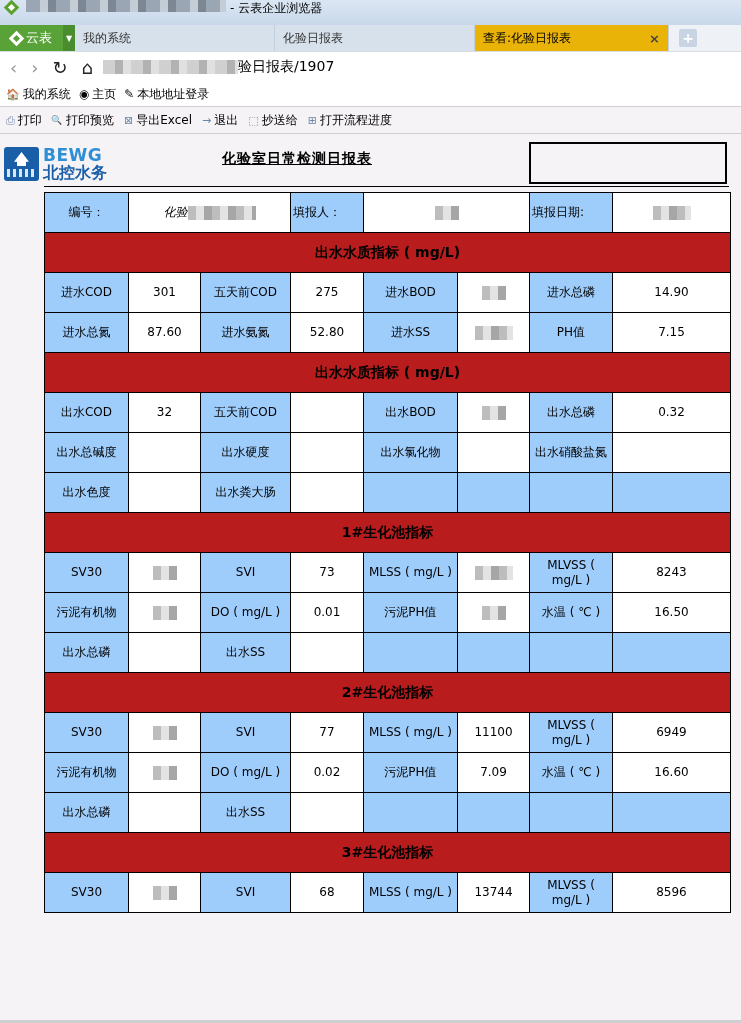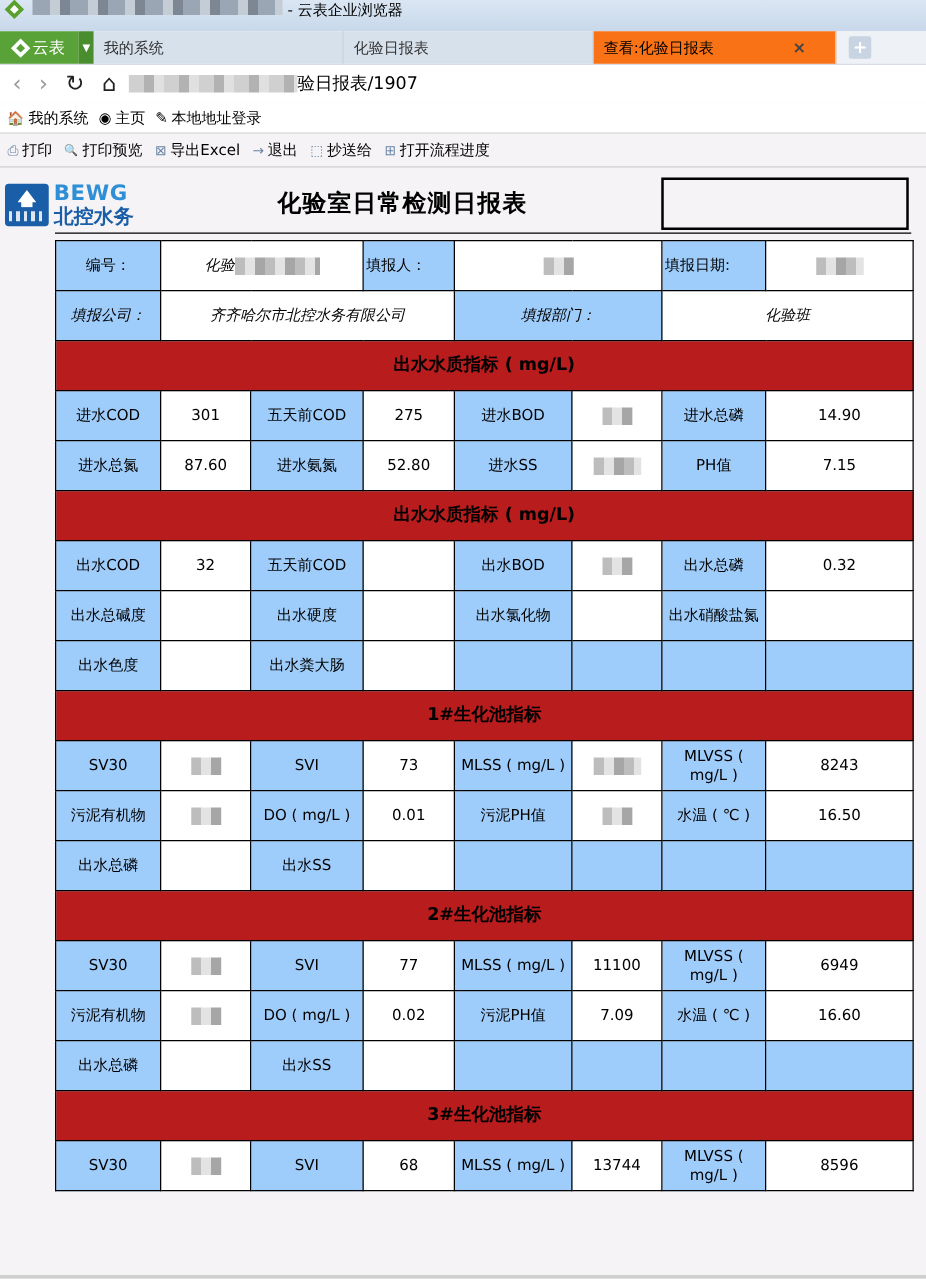--- a/index.html
+++ b/index.html
@@ -9,42 +9,42 @@
   .app-logo::before { content: ""; position: absolute; left: 2px; top: 2px; width: 11px; height: 11px; background: #5aa02c; transform: rotate(45deg); }
   .app-logo::after { content: ""; position: absolute; left: 5px; top: 5px; width: 5px; height: 5px; background: #fff; transform: rotate(45deg); }
   .title-blur { width: 200px; height: 12px; background: repeating-linear-gradient(90deg, #9aa6b3 0 14px, #c4ccd6 14px 22px, #7d8794 22px 30px); margin-right: 4px; }
   .title-text { font-size: 12px; }
   .tabbar { height: 27px; background: #eef2f7; display: flex; align-items: stretch; border-bottom: 1px solid #d8dde3; }
   .tab-home { width: 63px; background: #58a238; color: #fff; display: flex; align-items: center; justify-content: center; font-size: 13px; gap: 4px; }
   .tab-home .dia { width: 11px; height: 11px; background: #fff; transform: rotate(45deg); position: relative; }
   .tab-home .dia::after { content:""; position:absolute; left:3px; top:3px; width:5px; height:5px; background:#58a238; }
   .tab-drop { width: 12px; background: #4a8d2f; color: #fff; font-size: 8px; display: flex; align-items: center; justify-content: center; }
   .tab { background: #d7e1ec; display: flex; align-items: center; padding-left: 8px; font-size: 12px; color: #333; border-right: 1px solid #c5cfdb; }
-  .tab.active { background: #f97316; color: #000; justify-content: space-between; padding-right: 23px; }
+  .tab.active { background: #eab308; color: #000; justify-content: space-between; padding-right: 8px; }
   .tab .x { font-weight: bold; font-size: 13px; color: #444; }
   .tab-add { width: 18px; height: 18px; margin: 4px 0 0 10px; background: #c8d4e2; border-radius: 2px; color: #fff; font-weight: bold; font-size: 14px; display: flex; align-items: center; justify-content: center; }
   .addr { height: 30px; background: #fff; display: flex; align-items: center; padding-left: 10px; gap: 14px; font-size: 15px; }
   .addr .nav { color: #999; font-size: 18px; }
   .addr .nav.dark { color: #222; }
   .url-blur { width: 135px; height: 14px; background: repeating-linear-gradient(90deg, #d0d0d0 0 12px, #b2b2b2 12px 20px, #e0e0e0 20px 28px); display: inline-block; vertical-align: middle; }
   .url { display: flex; align-items: center; font-size: 14px; gap: 0; margin-left: -4px; justify-content: space-between; }
   .bookmarks { height: 25px; background: #fff; display: flex; align-items: center; padding-left: 6px; gap: 8px; font-size: 12px; border-bottom: 1px solid #cfcfcf; }
   .bm { display: flex; align-items: center; gap: 3px; }
   .toolbar { height: 27px; background: #f5f3f5; display: flex; align-items: center; padding-left: 6px; gap: 10px; font-size: 12px; border-bottom: 1px solid #cfcfcf; }
   .tb { display: flex; align-items: center; gap: 3px; }
   .tb .ic { font-size: 11px; color: #6a85a8; }
   .report-head { position: absolute; top: 140px; left: 0; width: 741px; height: 48px; }
   .logo { position: absolute; left: 4px; top: 6px; width: 120px; height: 36px; display: flex; align-items: center; }
   .logo-mark { width: 35px; height: 34px; background: #1a5ea8; border-radius: 3px; position: relative; overflow: hidden; }
   .logo-mark::before { content:""; position:absolute; left:10px; top:5px; width:15px; height:14px; background:#fff; clip-path: polygon(50% 0, 100% 70%, 80% 70%, 80% 100%, 20% 100%, 20% 70%, 0 70%); }
   .logo-mark::after { content:""; position:absolute; left:3px; top:22px; width:29px; height:8px; background: repeating-linear-gradient(90deg, #fff 0 3px, transparent 3px 6px); opacity:.85; }
   .logo-text { margin-left: 4px; line-height: 1; }
   .logo-en { color: #2f8fd6; font-size: 17px; font-weight: bold; letter-spacing: 0.5px; }
   .logo-cn { color: #1a5ea8; font-size: 16px; font-weight: bold; margin-top: 1px; }
-  .report-title { position: absolute; left: 222px; top: 10px; font-size: 19px; font-weight: bold; letter-spacing: 1px; }
+  .report-title { position: absolute; left: 222px; top: 10px; font-size: 14px; font-weight: bold; letter-spacing: 1px; text-decoration: underline; }
   .stamp-box { position: absolute; left: 529px; top: 2px; width: 198px; height: 42px; border: 2px solid #000; background: #f5f3f5; }
   .rule { position: absolute; left: 44px; top: 46px; width: 685px; height: 1px; background: #000; }
   table.rep { position: absolute; top: 192px; left: 44px; border-collapse: collapse; table-layout: fixed; width: 686px; }
   table.rep td { border: 1px solid #000; height: 40px; text-align: center; vertical-align: middle; font-size: 12px; background: #fff; padding: 0 2px; line-height: 1.25; }
   table.rep td.lb { background: #9fcdfb; }
   table.rep td.sec { background: #b91c1c; font-weight: bold; font-size: 14px; }
   table.rep td.it { font-style: italic; }
   table.rep td.left { text-align: left; }
   .blur { display: inline-block; width: 24px; height: 14px; background: repeating-linear-gradient(90deg, #bdbdbd 0 8px, #e3e3e3 8px 16px, #a6a6a6 16px 24px); vertical-align: middle; }
   .blur.w { width: 38px; }
@@ -158,26 +158,20 @@
   </colgroup>
   <tbody>
       <tr>
     <td class="lb">编号：</td>
     <td colspan="2" class="it"><span>化验</span><span class="blur wide"></span></td>
     <td class="lb left">填报人：</td>
     <td colspan="2"><span class="blur"></span></td>
     <td class="lb left">填报日期:</td>
     <td><span class="blur w"></span></td>
   </tr>
-  <tr>
-    <td class="lb it">填报公司：</td>
-    <td colspan="3" class="it">齐齐哈尔市北控水务有限公司</td>
-    <td colspan="2" class="lb it">填报部门：</td>
-    <td colspan="2" class="it">化验班</td>
-  </tr>
 
   <tr>
         <td colspan="8" class="sec">出水水质指标 ( mg/L)</td>
       </tr>
   <tr>
     <td class="lb">进水COD</td>
         <td>301</td>
     <td class="lb">五天前COD</td>
         <td>275</td>
     <td class="lb">进水BOD</td>

